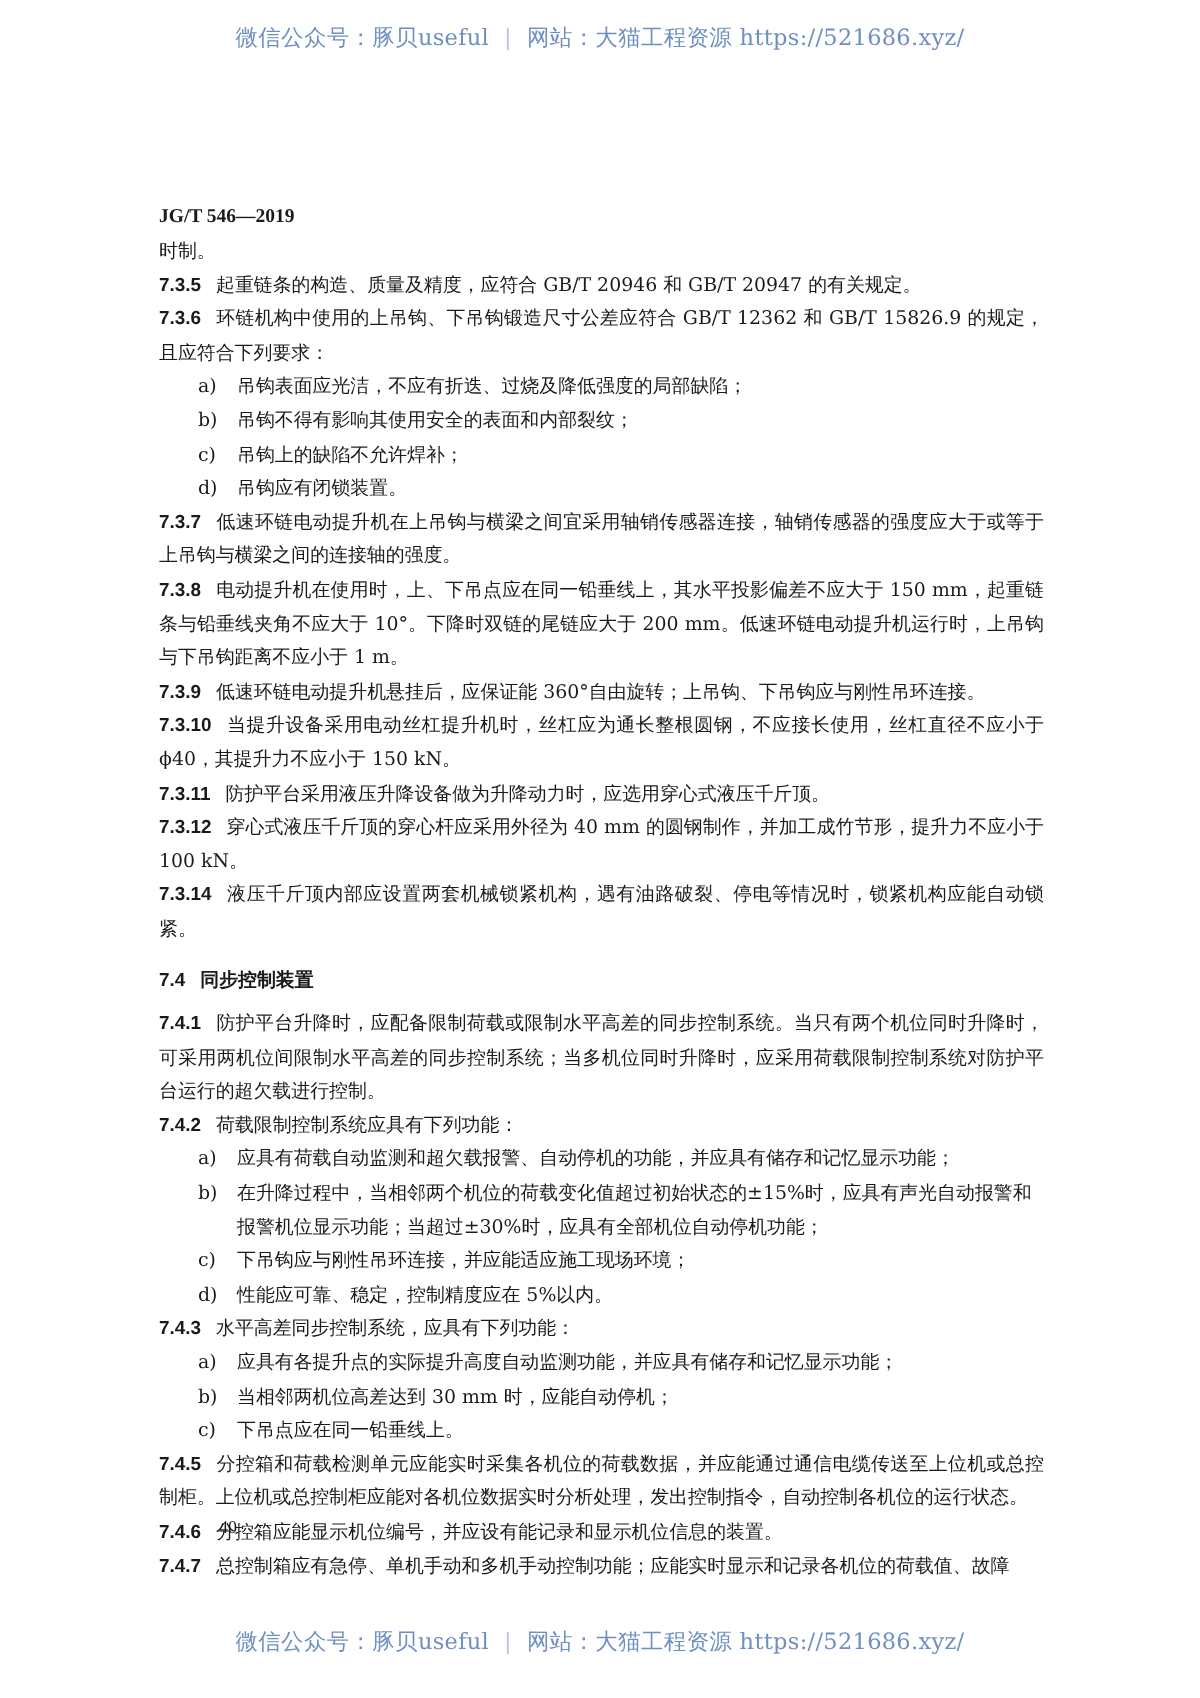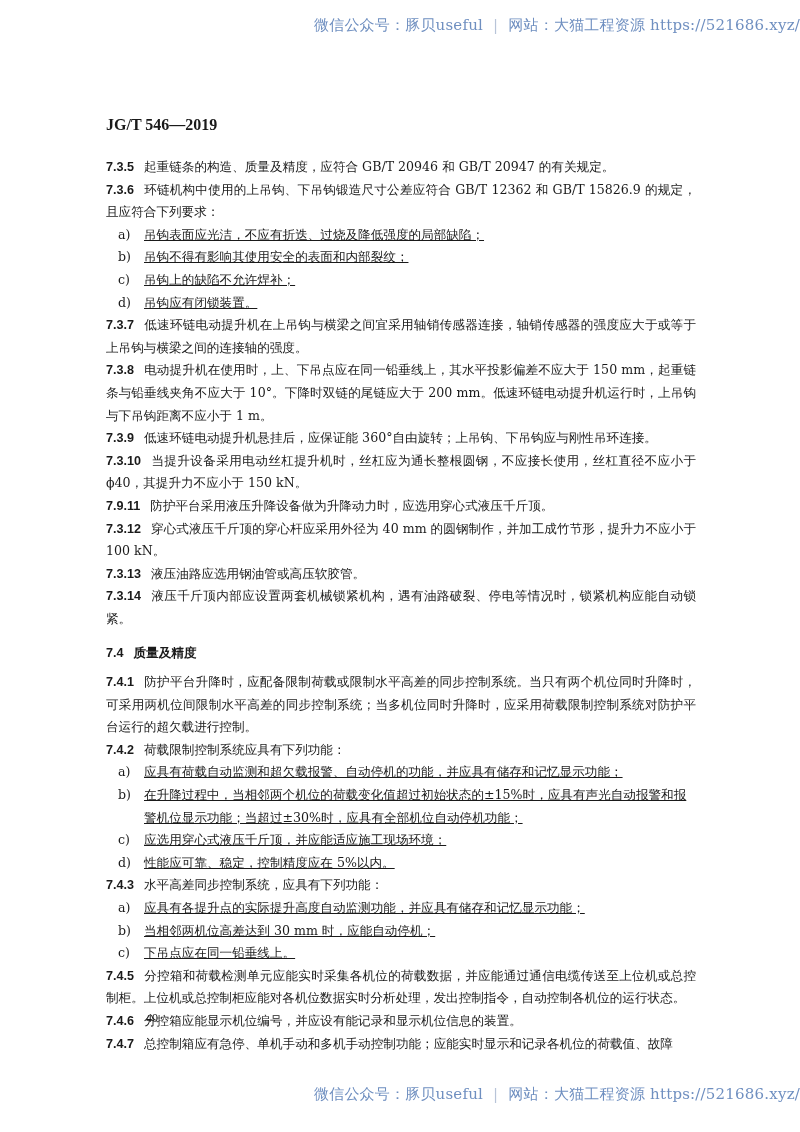--- a/index.html
+++ b/index.html
@@ -1,69 +1,69 @@
 <!DOCTYPE html>
 <html><head>
 <meta charset="utf-8">
 <style>
   html, body { margin: 0; padding: 0; background: #ffffff; }
   body { width: 800px; height: 1132px; position: relative; overflow: hidden;
          font-family: "DejaVu Serif", "Liberation Serif", serif; color: #1a1a1a; }
-  .watermark { position: absolute; left: 0; width: 800px; text-align: right;
+  .watermark { position: absolute; left: 0; width: 800px; text-align: center;
                font-size: 15px; color: #6f8fc0; font-family: "DejaVu Serif", serif; letter-spacing: 0.2px; }
   .wm-top { top: 16px; }
   .wm-bottom { top: 1085px; }
   .wm-sep { color: #b8c4d8; margin: 0 10px; }
-  .std-code { position: absolute; left: 106px; top: 116px; font-size: 16px; font-weight: bold;
+  .std-code { position: absolute; left: 106px; top: 136px; font-size: 13px; font-weight: bold;
               font-family: "Liberation Serif", serif; }
   .content { position: absolute; left: 106px; top: 156px; width: 590px; font-size: 12.6px; line-height: 22.6px; }
   .p { margin: 0; text-align: justify; }
   .num { font-family: "Liberation Sans", sans-serif; font-weight: bold; margin-right: 10px; }
-  .item { margin: 0 0 0 12px; padding-left: 26px; text-indent: -26px; text-decoration: underline; }
+  .item { margin: 0 0 0 26px; padding-left: 26px; text-indent: -26px; }
   .item .lbl { display: inline-block; width: 26px; text-indent: 0; }
   .heading { margin: 12px 0 6px 0; font-weight: bold; }
   .heading .num { margin-right: 10px; }
   .page-num { position: absolute; left: 118px; top: 1011px; font-size: 12px; font-family: "Liberation Serif", serif; margin-left: 28px; }
 </style>
 </head>
 <body>
 
 <div class="watermark wm-top">
   <span>微信公众号：豚贝useful</span><span class="wm-sep">|</span><span>网站：大猫工程资源 https://521686.xyz/</span>
 </div>
 
 <div class="std-code">JG/T 546—2019</div>
 
 <div class="content">
+  <p class="p">时制。</p>
 
   <p class="p"><span class="num">7.3.5</span><span>起重链条的构造、质量及精度，应符合 GB/T 20946 和 GB/T 20947 的有关规定。</span></p>
 
   <p class="p"><span class="num">7.3.6</span><span>环链机构中使用的上吊钩、下吊钩锻造尺寸公差应符合 GB/T 12362 和 GB/T 15826.9 的规定，且应符合下列要求：</span></p>
   <p class="item"><span class="lbl">a)</span><span>吊钩表面应光洁，不应有折迭、过烧及降低强度的局部缺陷；</span></p>
   <p class="item"><span class="lbl">b)</span><span>吊钩不得有影响其使用安全的表面和内部裂纹；</span></p>
   <p class="item"><span class="lbl">c)</span><span>吊钩上的缺陷不允许焊补；</span></p>
   <p class="item"><span class="lbl">d)</span><span>吊钩应有闭锁装置。</span></p>
 
   <p class="p"><span class="num">7.3.7</span><span>低速环链电动提升机在上吊钩与横梁之间宜采用轴销传感器连接，轴销传感器的强度应大于或等于上吊钩与横梁之间的连接轴的强度。</span></p>
   <p class="p"><span class="num">7.3.8</span><span>电动提升机在使用时，上、下吊点应在同一铅垂线上，其水平投影偏差不应大于 150 mm，起重链条与铅垂线夹角不应大于 10°。下降时双链的尾链应大于 200 mm。低速环链电动提升机运行时，上吊钩与下吊钩距离不应小于 1 m。</span></p>
   <p class="p"><span class="num">7.3.9</span><span>低速环链电动提升机悬挂后，应保证能 360°自由旋转；上吊钩、下吊钩应与刚性吊环连接。</span></p>
   <p class="p"><span class="num">7.3.10</span><span>当提升设备采用电动丝杠提升机时，丝杠应为通长整根圆钢，不应接长使用，丝杠直径不应小于 ϕ40，其提升力不应小于 150 kN。</span></p>
-  <p class="p"><span class="num">7.9.11</span><span>防护平台采用液压升降设备做为升降动力时，应选用穿心式液压千斤顶。</span></p>
+  <p class="p"><span class="num">7.3.11</span><span>防护平台采用液压升降设备做为升降动力时，应选用穿心式液压千斤顶。</span></p>
   <p class="p"><span class="num">7.3.12</span><span>穿心式液压千斤顶的穿心杆应采用外径为 40 mm 的圆钢制作，并加工成竹节形，提升力不应小于 100 kN。</span></p>
-  <p class="p"><span class="num">7.3.13</span><span>液压油路应选用钢油管或高压软胶管。</span></p>
   <p class="p"><span class="num">7.3.14</span><span>液压千斤顶内部应设置两套机械锁紧机构，遇有油路破裂、停电等情况时，锁紧机构应能自动锁紧。</span></p>
 
-  <p class="p heading"><span class="num">7.4</span><span>质量及精度</span></p>
+  <p class="p heading"><span class="num">7.4</span><span>同步控制装置</span></p>
 
   <p class="p"><span class="num">7.4.1</span><span>防护平台升降时，应配备限制荷载或限制水平高差的同步控制系统。当只有两个机位同时升降时，可采用两机位间限制水平高差的同步控制系统；当多机位同时升降时，应采用荷载限制控制系统对防护平台运行的超欠载进行控制。</span></p>
 
   <p class="p"><span class="num">7.4.2</span><span>荷载限制控制系统应具有下列功能：</span></p>
   <p class="item"><span class="lbl">a)</span><span>应具有荷载自动监测和超欠载报警、自动停机的功能，并应具有储存和记忆显示功能；</span></p>
   <p class="item"><span class="lbl">b)</span><span>在升降过程中，当相邻两个机位的荷载变化值超过初始状态的±15%时，应具有声光自动报警和报警机位显示功能；当超过±30%时，应具有全部机位自动停机功能；</span></p>
-  <p class="item"><span class="lbl">c)</span><span>应选用穿心式液压千斤顶，并应能适应施工现场环境；</span></p>
+  <p class="item"><span class="lbl">c)</span><span>下吊钩应与刚性吊环连接，并应能适应施工现场环境；</span></p>
   <p class="item"><span class="lbl">d)</span><span>性能应可靠、稳定，控制精度应在 5%以内。</span></p>
 
   <p class="p"><span class="num">7.4.3</span><span>水平高差同步控制系统，应具有下列功能：</span></p>
   <p class="item"><span class="lbl">a)</span><span>应具有各提升点的实际提升高度自动监测功能，并应具有储存和记忆显示功能；</span></p>
   <p class="item"><span class="lbl">b)</span><span>当相邻两机位高差达到 30 mm 时，应能自动停机；</span></p>
   <p class="item"><span class="lbl">c)</span><span>下吊点应在同一铅垂线上。</span></p>
 
   <p class="p"><span class="num">7.4.5</span><span>分控箱和荷载检测单元应能实时采集各机位的荷载数据，并应能通过通信电缆传送至上位机或总控制柜。上位机或总控制柜应能对各机位数据实时分析处理，发出控制指令，自动控制各机位的运行状态。</span></p>
   <p class="p"><span class="num">7.4.6</span><span>分控箱应能显示机位编号，并应设有能记录和显示机位信息的装置。</span></p>
   <p class="p"><span class="num">7.4.7</span><span>总控制箱应有急停、单机手动和多机手动控制功能；应能实时显示和记录各机位的荷载值、故障</span></p>

